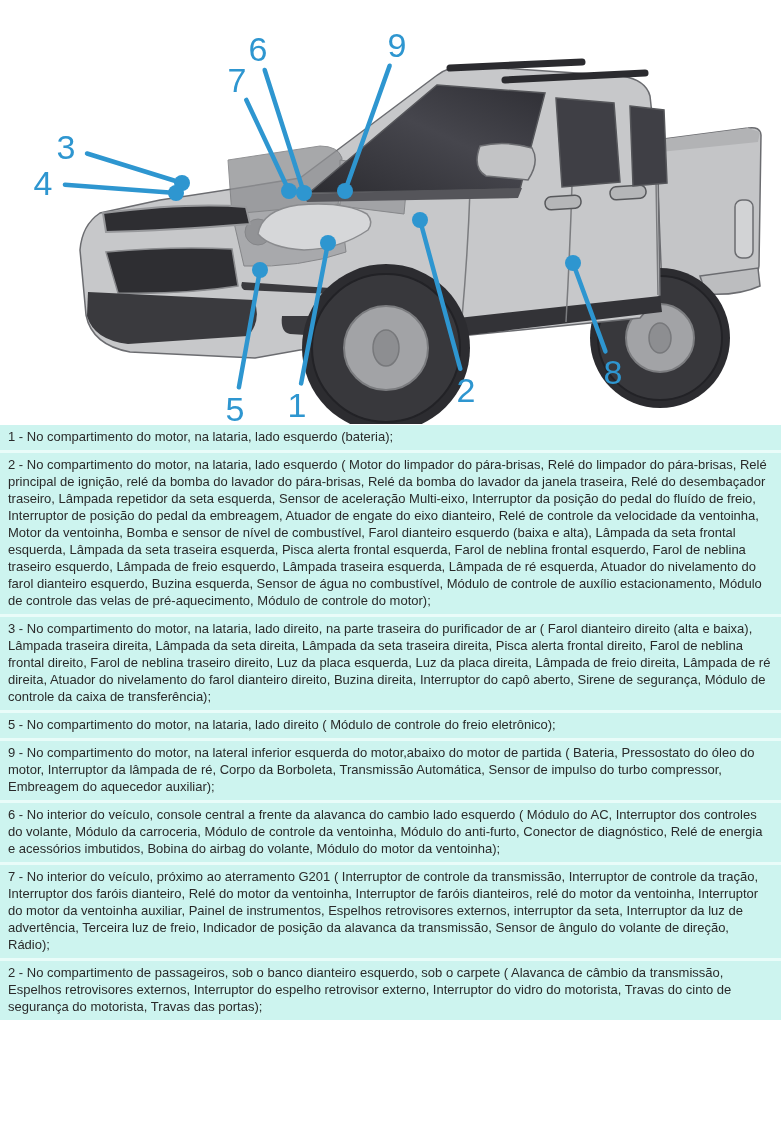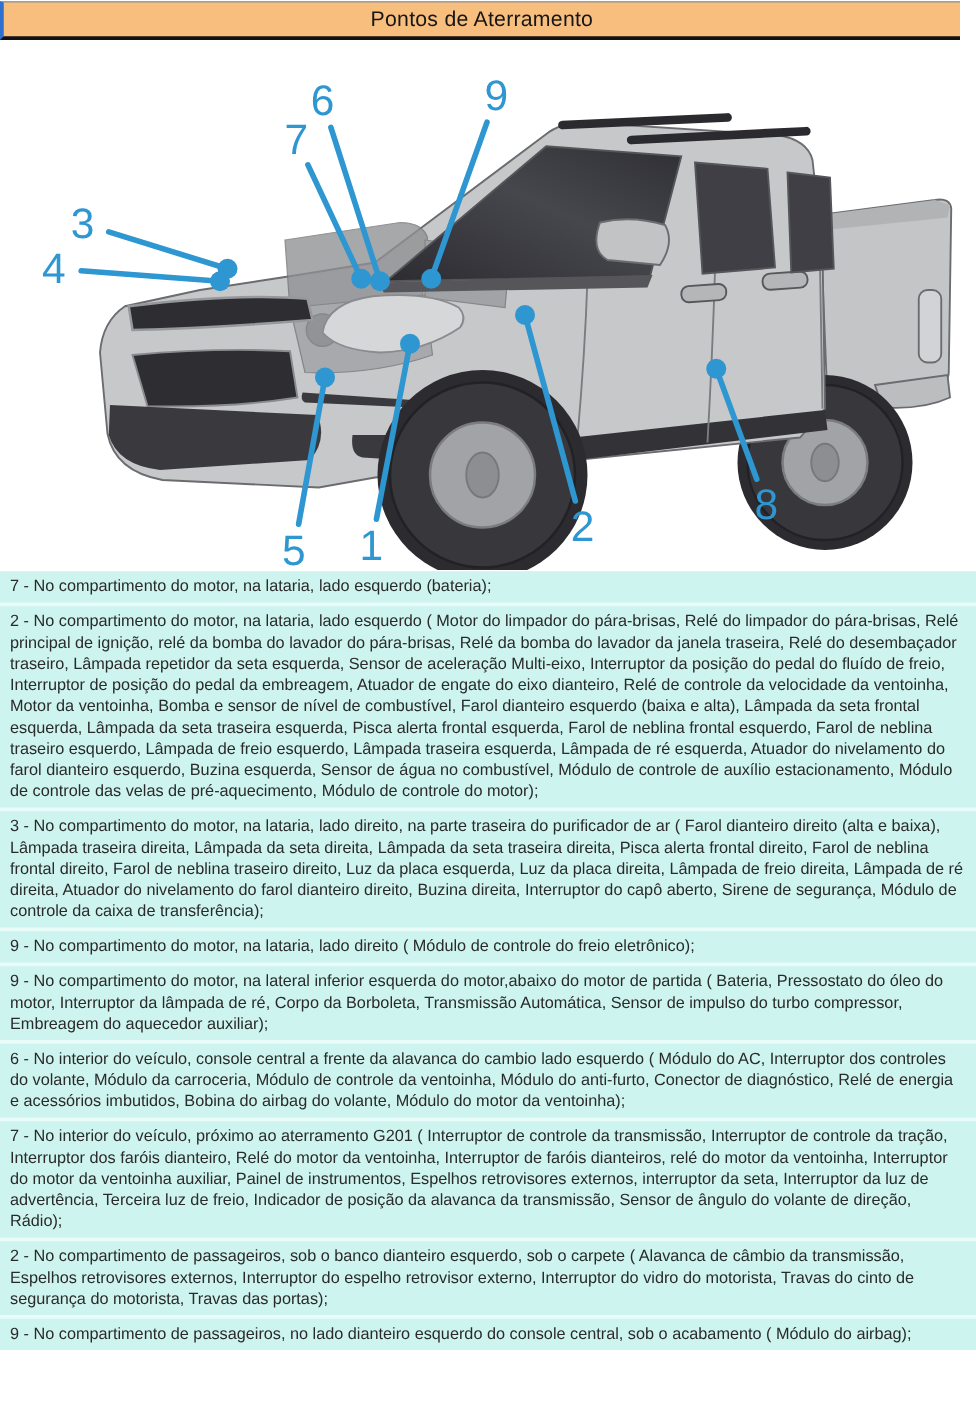--- a/index.html
+++ b/index.html
@@ -51,23 +51,20 @@
     line-height:17px;
     padding:3px 10px 5px 8px;
   }
   .footer-space{height:10px;background:#fff;}
 </style>
 </head>
 <body>
 
 <div class="page">
 
-  <div class="header">
-    <span class="title">Pontos de Aterramento</span>
-  </div>
 
   <div class="diagram">
 
     <svg width="781" height="424" viewBox="0 0 781 424">
       <defs>
         <linearGradient id="glass" x1="0" y1="1" x2="1" y2="0">
           <stop offset="0" stop-color="#2c2c31"></stop>
           <stop offset="0.55" stop-color="#46464d"></stop>
           <stop offset="1" stop-color="#2f2f35"></stop>
         </linearGradient>
@@ -168,25 +165,24 @@
         <line x1="605.4208305332053" y1="351.3467632029842" x2="573" y2="263" stroke="#2e96d0" stroke-width="4.5" stroke-linecap="round"></line>
         <circle cx="573" cy="263" r="8" fill="#2e96d0"></circle>
         <text x="613" y="372" text-anchor="middle" dominant-baseline="central" fill="#2e96d0" font-size="34" font-family="&quot;Liberation Sans&quot;, sans-serif">8</text>
         <line x1="389.6185867016247" y1="65.72473733774612" x2="345" y2="191" stroke="#2e96d0" stroke-width="4.5" stroke-linecap="round"></line>
         <circle cx="345" cy="191" r="8" fill="#2e96d0"></circle>
         <text x="397" y="45" text-anchor="middle" dominant-baseline="central" fill="#2e96d0" font-size="34" font-family="&quot;Liberation Sans&quot;, sans-serif">9</text>
       </svg>
   </div>
 
   <div class="sections">
-    <div class="section">7 - No compartimento do motor, na lataria, lado esquerdo (bateria);</div>
+    <div class="section">1 - No compartimento do motor, na lataria, lado esquerdo (bateria);</div>
     <div class="section">2 - No compartimento do motor, na lataria, lado esquerdo ( Motor do limpador do pára-brisas, Relé do limpador do pára-brisas, Relé principal de ignição, relé da bomba do lavador do pára-brisas, Relé da bomba do lavador da janela traseira, Relé do desembaçador traseiro, Lâmpada repetidor da seta esquerda, Sensor de aceleração Multi-eixo, Interruptor da posição do pedal do fluído de freio, Interruptor de posição do pedal da embreagem, Atuador de engate do eixo dianteiro, Relé de controle da velocidade da ventoinha, Motor da ventoinha, Bomba e sensor de nível de combustível, Farol dianteiro esquerdo (baixa e alta), Lâmpada da seta frontal esquerda, Lâmpada da seta traseira esquerda, Pisca alerta frontal esquerda, Farol de neblina frontal esquerdo, Farol de neblina traseiro esquerdo, Lâmpada de freio esquerdo, Lâmpada traseira esquerda, Lâmpada de ré esquerda, Atuador do nivelamento do farol dianteiro esquerdo, Buzina esquerda, Sensor de água no combustível, Módulo de controle de auxílio estacionamento, Módulo de controle das velas de pré-aquecimento, Módulo de controle do motor);</div>
     <div class="section">3 - No compartimento do motor, na lataria, lado direito, na parte traseira do purificador de ar ( Farol dianteiro direito (alta e baixa), Lâmpada traseira direita, Lâmpada da seta direita, Lâmpada da seta traseira direita, Pisca alerta frontal direito, Farol de neblina frontal direito, Farol de neblina traseiro direito, Luz da placa esquerda, Luz da placa direita, Lâmpada de freio direita, Lâmpada de ré direita, Atuador do nivelamento do farol dianteiro direito, Buzina direita, Interruptor do capô aberto, Sirene de segurança, Módulo de controle da caixa de transferência);</div>
-    <div class="section">9 - No compartimento do motor, na lataria, lado direito ( Módulo de controle do freio eletrônico);</div>
+    <div class="section">5 - No compartimento do motor, na lataria, lado direito ( Módulo de controle do freio eletrônico);</div>
     <div class="section">9 - No compartimento do motor, na lateral inferior esquerda do motor,abaixo do motor de partida ( Bateria, Pressostato do óleo do motor, Interruptor da lâmpada de ré, Corpo da Borboleta, Transmissão Automática, Sensor de impulso do turbo compressor, Embreagem do aquecedor auxiliar);</div>
     <div class="section">6 - No interior do veículo, console central a frente da alavanca do cambio lado esquerdo ( Módulo do AC, Interruptor dos controles do volante, Módulo da carroceria, Módulo de controle da ventoinha, Módulo do anti-furto, Conector de diagnóstico, Relé de energia e acessórios imbutidos, Bobina do airbag do volante, Módulo do motor da ventoinha);</div>
     <div class="section">7 - No interior do veículo, próximo ao aterramento G201 ( Interruptor de controle da transmissão, Interruptor de controle da tração, Interruptor dos faróis dianteiro, Relé do motor da ventoinha, Interruptor de faróis dianteiros, relé do motor da ventoinha, Interruptor do motor da ventoinha auxiliar, Painel de instrumentos, Espelhos retrovisores externos, interruptor da seta, Interruptor da luz de advertência, Terceira luz de freio, Indicador de posição da alavanca da transmissão, Sensor de ângulo do volante de direção, Rádio);</div>
     <div class="section">2 - No compartimento de passageiros, sob o banco dianteiro esquerdo, sob o carpete ( Alavanca de câmbio da transmissão, Espelhos retrovisores externos, Interruptor do espelho retrovisor externo, Interruptor do vidro do motorista, Travas do cinto de segurança do motorista, Travas das portas);</div>
-    <div class="section">9 - No compartimento de passageiros, no lado dianteiro esquerdo do console central, sob o acabamento ( Módulo do airbag);</div>
   </div>
   <div class="footer-space"></div>
 
 </div>
 
 </body></html>

